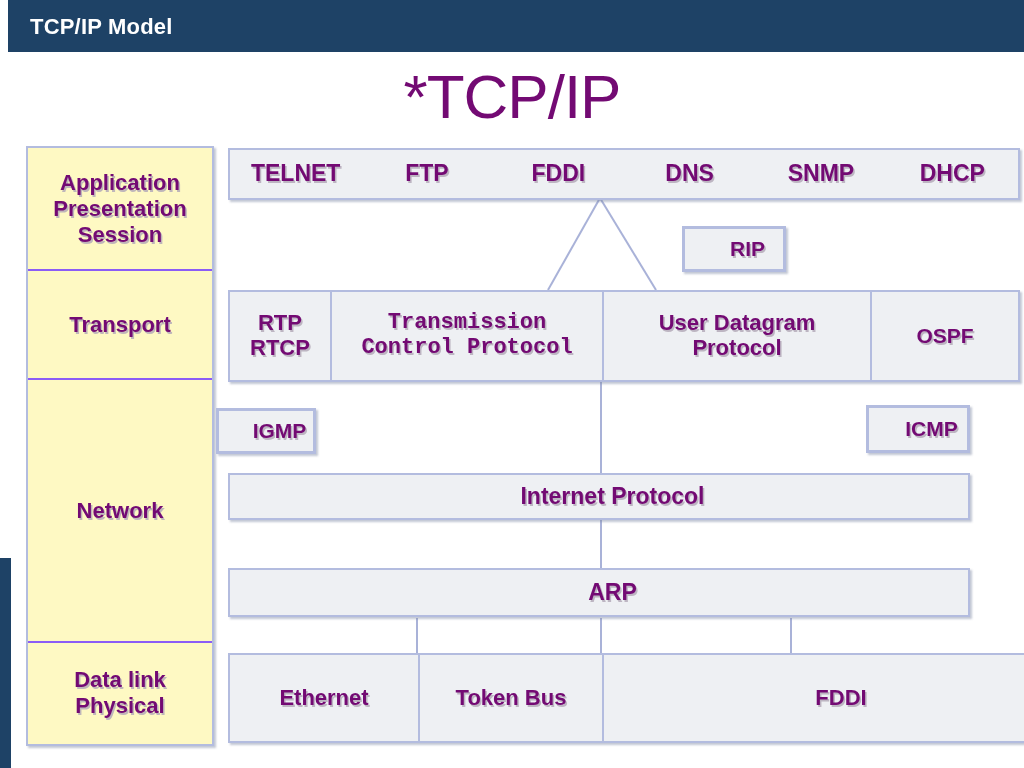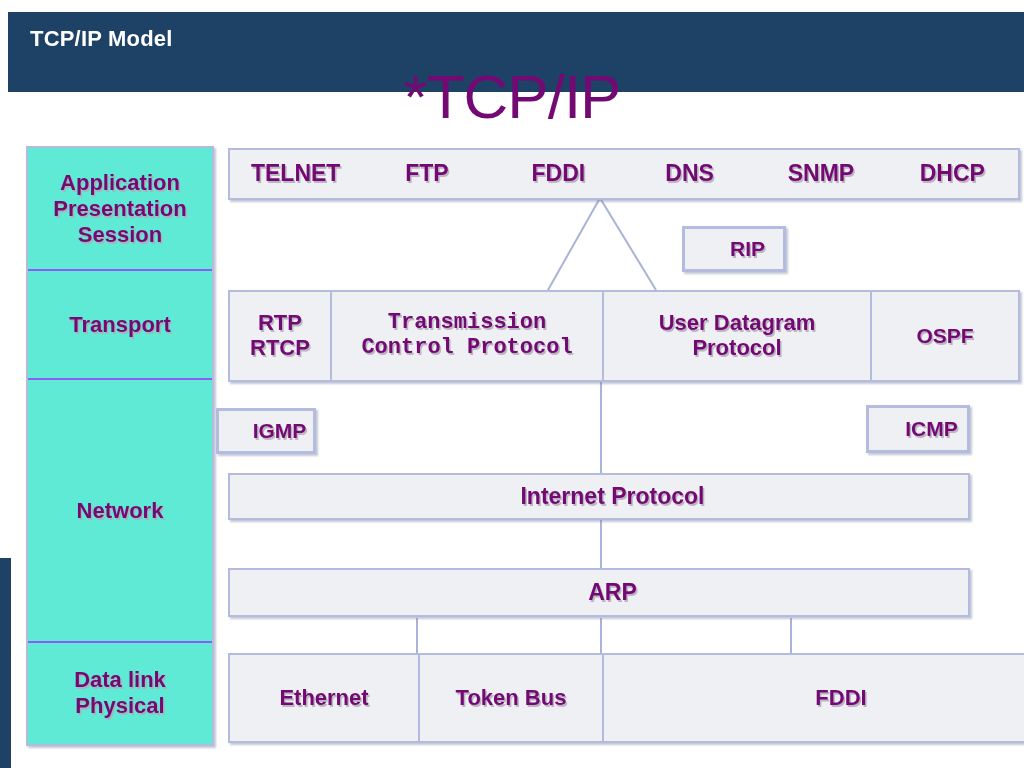--- a/index.html
+++ b/index.html
@@ -12,23 +12,23 @@
     height: 768px;
     position: relative;
     overflow: hidden;
     font-family: "Liberation Sans", sans-serif;
   }
 
   
   #header-bar {
     position: absolute;
     left: 8px;
-    top: 12px;
+    top: 0;
     width: 1016px;
-    height: 80px;
+    height: 52px;
     background: #1e4266;
     box-sizing: border-box;
   }
   #header-title {
     position: absolute;
     left: 22px;
     top: 14px;
     color: #ffffff;
     font-size: 22px;
     font-weight: bold;
@@ -101,21 +101,21 @@
 
   
   #osi-stack {
     position: absolute;
     left: 26px;
     top: 146px;
     width: 188px;
     height: 600px;
     box-sizing: border-box;
     border: 2px solid #b3bcdf;
-    background: #5eead4;
+    background: #fef9c3;
     box-shadow: 2px 2px 2px rgba(120,130,160,0.45);
     display: flex;
     flex-direction: column;
   }
   .osi-row {
     box-sizing: border-box;
     display: flex;
     align-items: center;
     justify-content: center;
     width: 100%;

